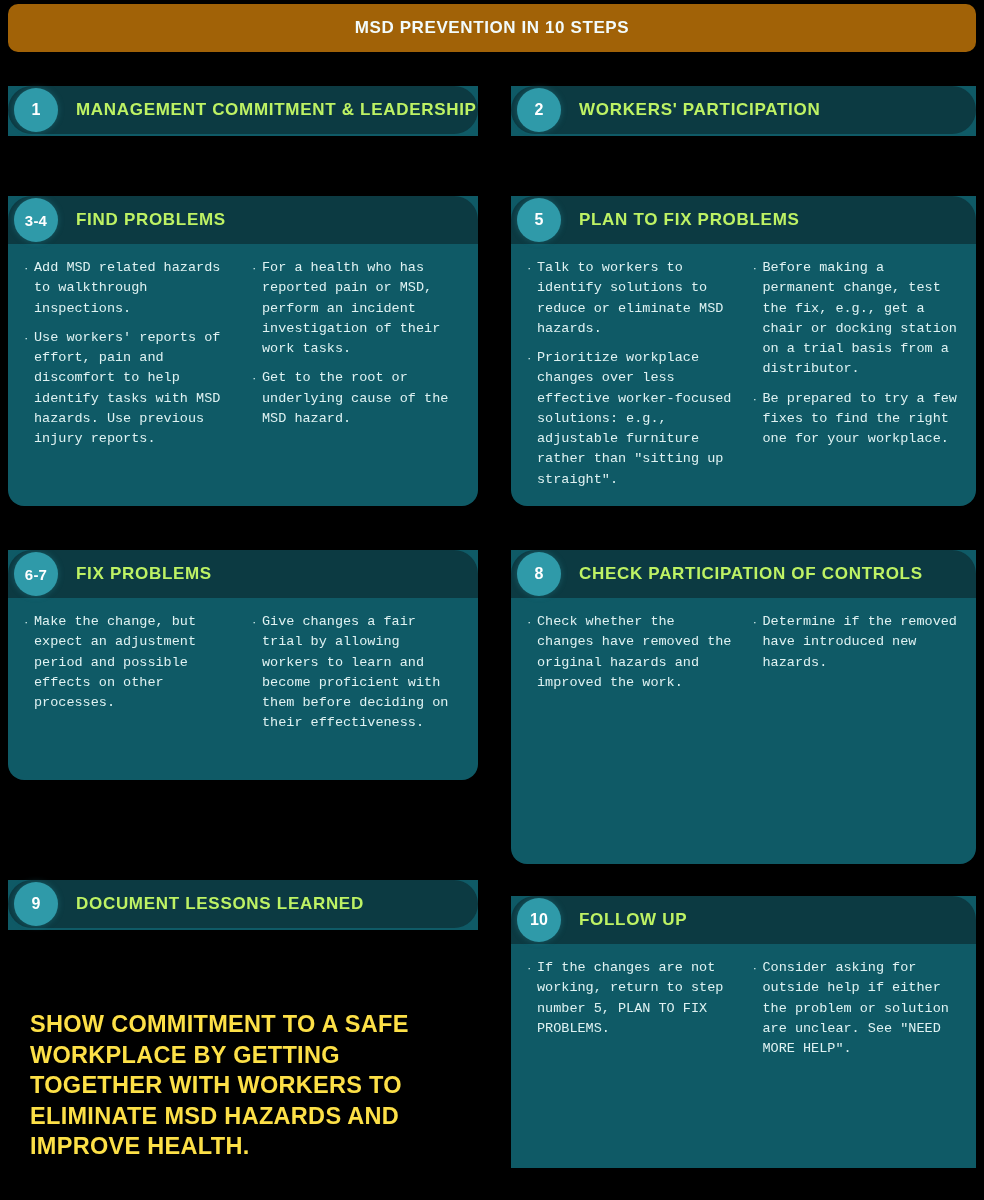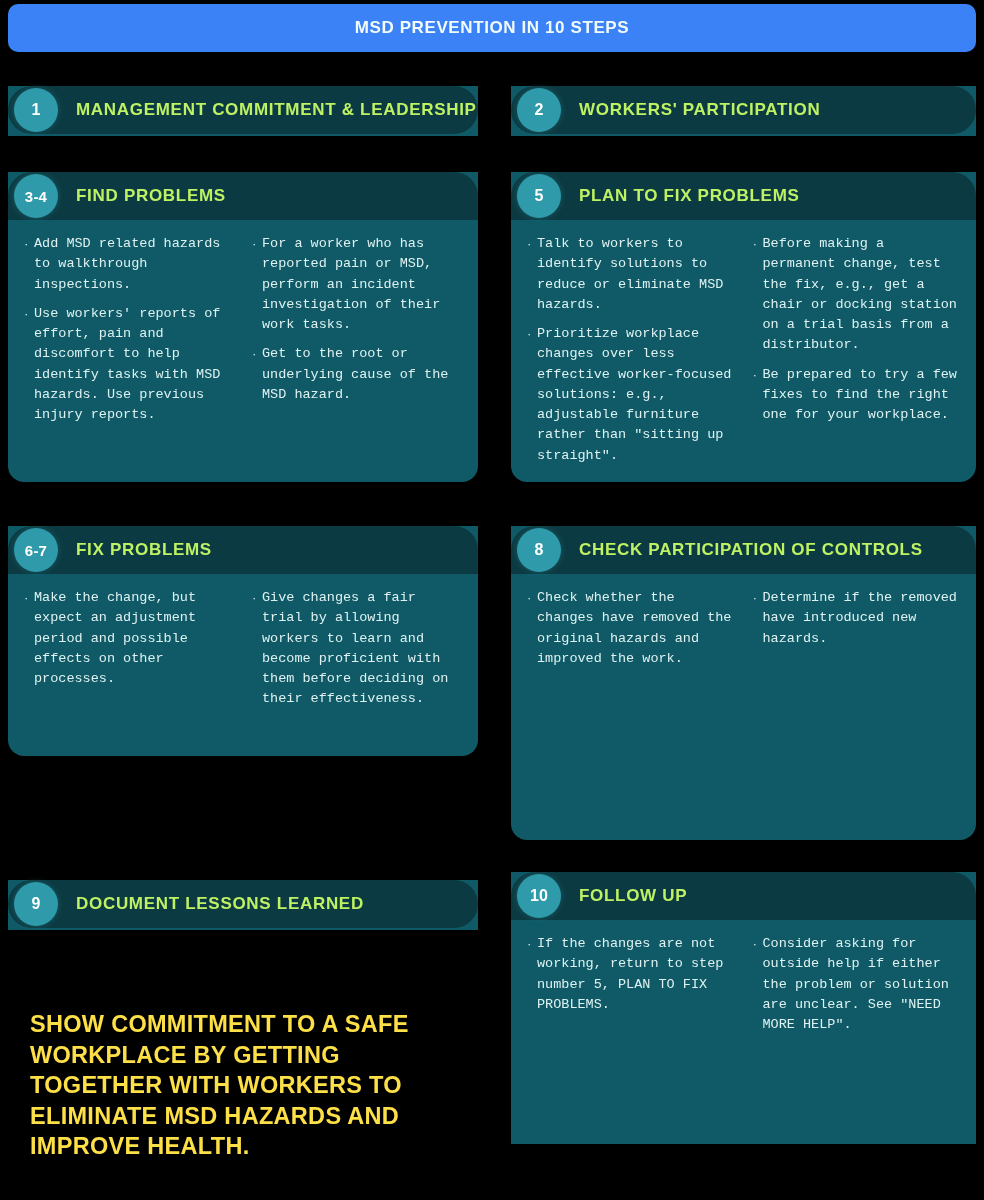--- a/index.html
+++ b/index.html
@@ -19,21 +19,21 @@
     background: #000000;
   }
 
   
   .title-bar {
     position: absolute;
     left: 8px;
     top: 4px;
     width: 968px;
     height: 48px;
-    background: #3b82f6;
+    background: #a16207;
     border-radius: 10px;
     display: flex;
     align-items: center;
     justify-content: center;
   }
   .title-bar .title-text {
     color: #f2fbfb;
     font-size: 17px;
     font-weight: bold;
     letter-spacing: 0.6px;
@@ -105,21 +105,21 @@
   .bullet .dot {
     flex: 0 0 auto;
     width: 10px;
     color: #cfe9e9;
     font-size: 13.5px;
     line-height: 1.50;
   }
   .bullet .btext { flex: 1 1 auto; font-family: Liberation Mono, monospace; }
 
   
-  .card.has-body { border-radius: 0 0 16px 16px; overflow: hidden; }
+  .card.has-body { border-radius: 0 0 16px 16px; overflow: hidden; margin-top: 24px; }
   .card.has-body .card-header { border-radius: 24px 24px 0 0; }
 
   
   .tagline {
     position: absolute;
     left: 30px;
     top: 1009px;
     width: 440px;
     color: #fde047;
     font-size: 23.5px;
@@ -164,21 +164,21 @@
           <span class="btext">Add MSD related hazards to walkthrough inspections.</span>
         </div>
         <div class="bullet">
           <span class="dot">·</span>
           <span class="btext">Use workers' reports of effort, pain and discomfort to help identify tasks with MSD hazards. Use previous injury reports.</span>
         </div>
       </div>
       <div class="bullet-col">
         <div class="bullet">
           <span class="dot">·</span>
-          <span class="btext">For a worker who has reported pain or MSD, perform an incident investigation of their work tasks.</span>
+          <span class="btext">For a health who has reported pain or MSD, perform an incident investigation of their work tasks.</span>
         </div>
         <div class="bullet">
           <span class="dot">·</span>
           <span class="btext">Get to the root or underlying cause of the MSD hazard.</span>
         </div>
       </div>
     </div>
   </div>
 
   <div class="card right has-body" style="top:172px;height:310px;">

